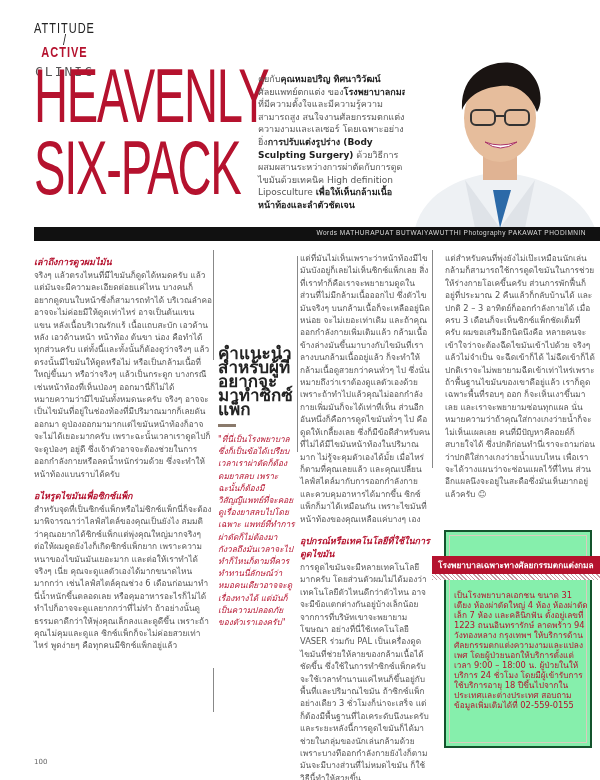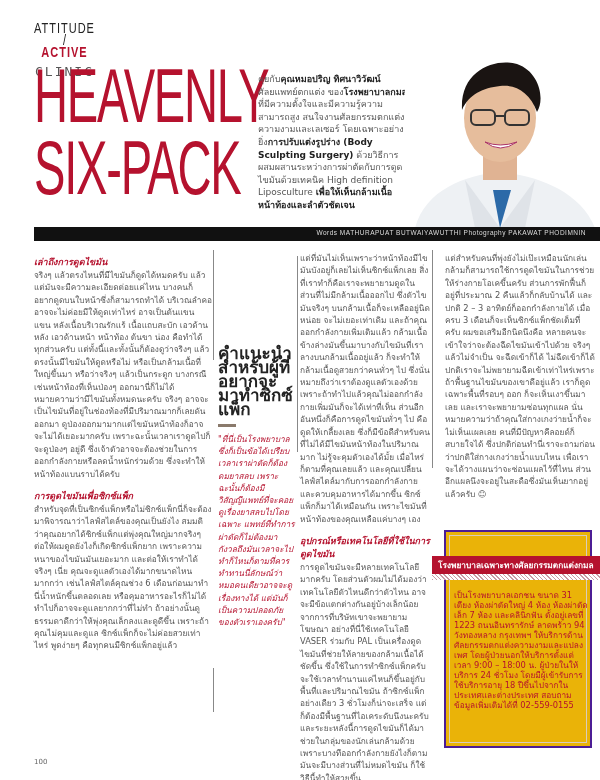--- a/index.html
+++ b/index.html
@@ -33,21 +33,21 @@
   .subhead { color:#b5122e; font-weight:bold; font-style:italic; font-size:9px; line-height:13px; margin-top:0; }
   .mt { margin-top:10px; }
 
   .vline { position:absolute; width:1px; background:#888; }
 
   .quote-box { position:absolute; left:218px; top:346px; width:78px; }
   .quote-title { font-size:17px; font-weight:bold; color:#222; line-height:14px; }
   .quote-dash { width:18px; height:3px; background:#8a7a6c; margin:8px 0 6px; }
   .quote-text { font-size:8.3px; line-height:12.2px; color:#b5122e; font-style:italic; }
 
-  .hospital-box { position:absolute; left:444px; top:530px; width:148px; height:218px; border:2px solid #4c1d95; background:#eab308; }
+  .hospital-box { position:absolute; left:444px; top:530px; width:148px; height:218px; border:2px solid #14532d; background:#86efac; }
   .hospital-box::before { content:""; position:absolute; inset:3px; border:1px solid #d9ccbd; }
   .ribbon { position:absolute; left:-14px; top:24px; width:172px; height:18px; background:#b5122e; color:#fff; font-size:8.3px; font-weight:bold; line-height:18px; padding-left:6px; white-space:nowrap; overflow:hidden; }
   .ribbon-shadow { position:absolute; left:-14px; top:42px; width:172px; height:6px; background:repeating-linear-gradient(45deg, #c89aa4 0 1px, #fff 1px 3px); }
   .hospital-text { position:absolute; left:8px; top:58px; width:134px; font-size:8.3px; line-height:10px; color:#b5122e; }
 
   .page-number { position:absolute; left:34px; top:758px; font-size:7px; color:#666;text-align:right; }
 </style>
 </head>
 <body>
 
@@ -83,23 +83,23 @@
     <line x1="90" y1="66" x2="100" y2="66" stroke="#333" stroke-width="2"></line>
     <path d="M80 92 Q 95 104 112 92 Q 95 98 80 92 Z" fill="#fff" stroke="#a36" stroke-width="1"></path>
   </svg>
 </div>
 
 <div class="credit-bar">
   <span class="credit-text">Words MATHURAPUAT BUTWAIYAWUTTHI  Photography PAKAWAT PHODIMNIN</span>
 </div>
 
 <div class="col col-left">
-  <div class="subhead">เล่าถึงการดูดไขมัน</div>
+  <div class="subhead">เล่าถึงการดูวผมไมัน</div>
   <p>จริงๆ แล้วตรงไหนที่มีไขมันก็ดูดได้หมดครับ แล้วแต่มันจะมีความละเอียดต่อยแค่ไหน บางคนก็อยากดูดบนใบหน้าซึ่งก็สามารถทำได้ บริเวณลำคออาจจะไม่ค่อยมีให้ดูดเท่าไหร่ อาจเป็นต้นแขน แขน หลังเนื้อบริเวณรักแร้ เนื้อแถบสะบัก เอวด้านหลัง เอวด้านหน้า หน้าท้อง ต้นขา น่อง คือทำได้ทุกส่วนครับ แต่ทั้งนี้และทั้งนั้นก็ต้องดูว่าจริงๆ แล้วตรงนั้นมีไขมันให้ดูดหรือไม่ หรือเป็นกล้ามเนื้อที่ใหญ่ขึ้นมา หรือว่าจริงๆ แล้วเป็นกระดูก บางกรณีเช่นหน้าท้องที่เห็นป่องๆ ออกมานี่ก็ไม่ได้หมายความว่ามีไขมันทั้งหมดนะครับ จริงๆ อาจจะเป็นไขมันที่อยู่ในช่องท้องที่มีปริมาณมากก็เลยดันออกมา ดูป่องออกมามากแต่ไขมันหน้าท้องก็อาจจะไม่ได้เยอะมากครับ เพราะฉะนั้นเวลาเราดูดไปก็จะดูป่องๆ อยู่ดี ซึ่งเจ้าตัวอาจจะต้องช่วยในการออกกำลังกายหรือลดน้ำหนักร่วมด้วย ซึ่งจะทำให้หน้าท้องแบนราบได้ครับ</p>
-  <div class="subhead mt">การดูดไขมันเพื่อซิกซ์แพ็ก</div>
+  <div class="subhead mt">อไหรูดไขมันเพื่อซิกซ์แพ็ก</div>
   <p>สำหรับจุดที่เป็นซิกซ์แพ็กหรือไม่ซิกซ์แพ็กนี่ก็จะต้องมาพิจารณาว่าไลฟ์สไตล์ของคุณเป็นยังไง สมมติว่าคุณอยากได้ซิกซ์แพ็กแต่พุ่งคุณใหญ่มากจริงๆ ต่อให้ผมดูดยังไงก็เกิดซิกซ์แพ็กยาก เพราะความหนาของไขมันมันเยอะมาก และต่อให้เราทำได้จริงๆ เนี่ย คุณจะดูแลตัวเองได้มากขนาดไหนมากกว่า เช่นไลฟ์สไตล์คุณช่วง 6 เดือนก่อนมาทำนี่น้ำหนักขึ้นตลอดเลย หรือคุมอาหารอะไรก็ไม่ได้ ทำไปก็อาจจะดูแลยากกว่าที่ไม่ทำ ถ้าอย่างนั้นดูธรรมดาดีกว่าให้พุ่งคุณเล็กลงและดูดีขึ้น เพราะถ้าคุณไม่คุมและดูแล ซิกซ์แพ็กก็จะไม่ค่อยสวยเท่าไหร่ พูดง่ายๆ คือทุกคนมีซิกซ์แพ็กอยู่แล้ว</p>
 </div>
 
 <div class="vline" style="left:213px; top:250px; height:110px;"></div>
 <div class="vline" style="left:213px; top:668px; height:44px;"></div>
 <div class="vline" style="left:432px; top:250px; height:218px;"></div>
 <div class="vline" style="left:297px; top:256px; height:196px;"></div>
 
 <div class="quote-box">
   <div class="quote-title">คำแนะนำสำหรับผู้ที่อยากจะมาทำซิกซ์แพ็ก</div>

